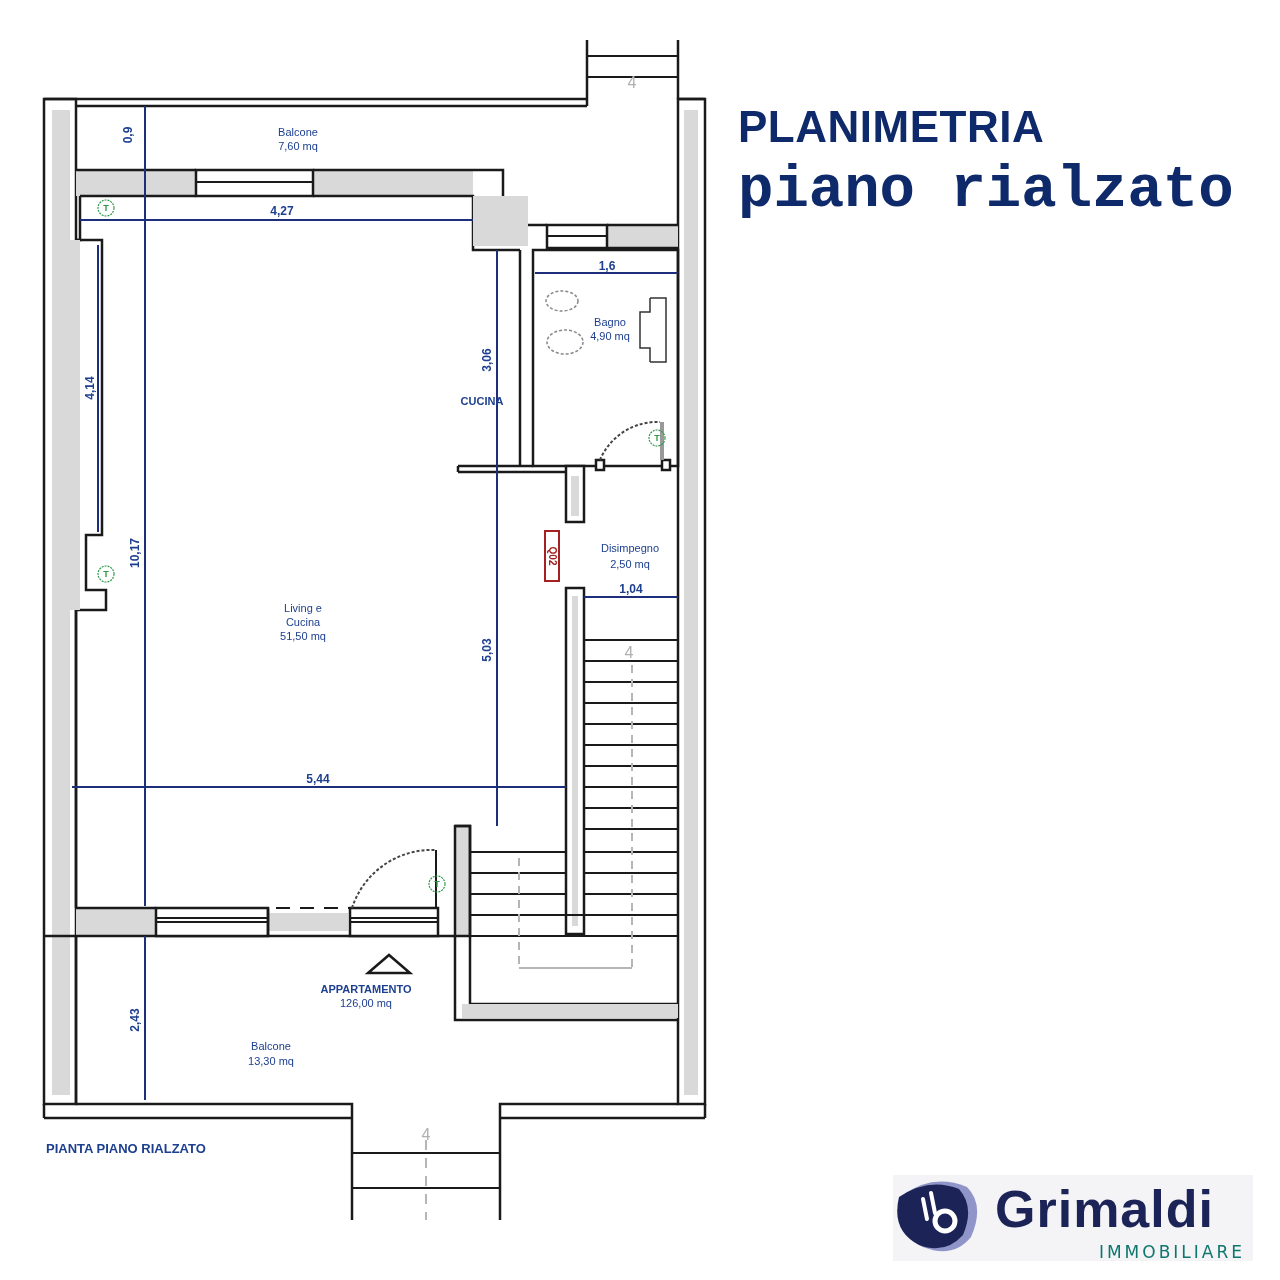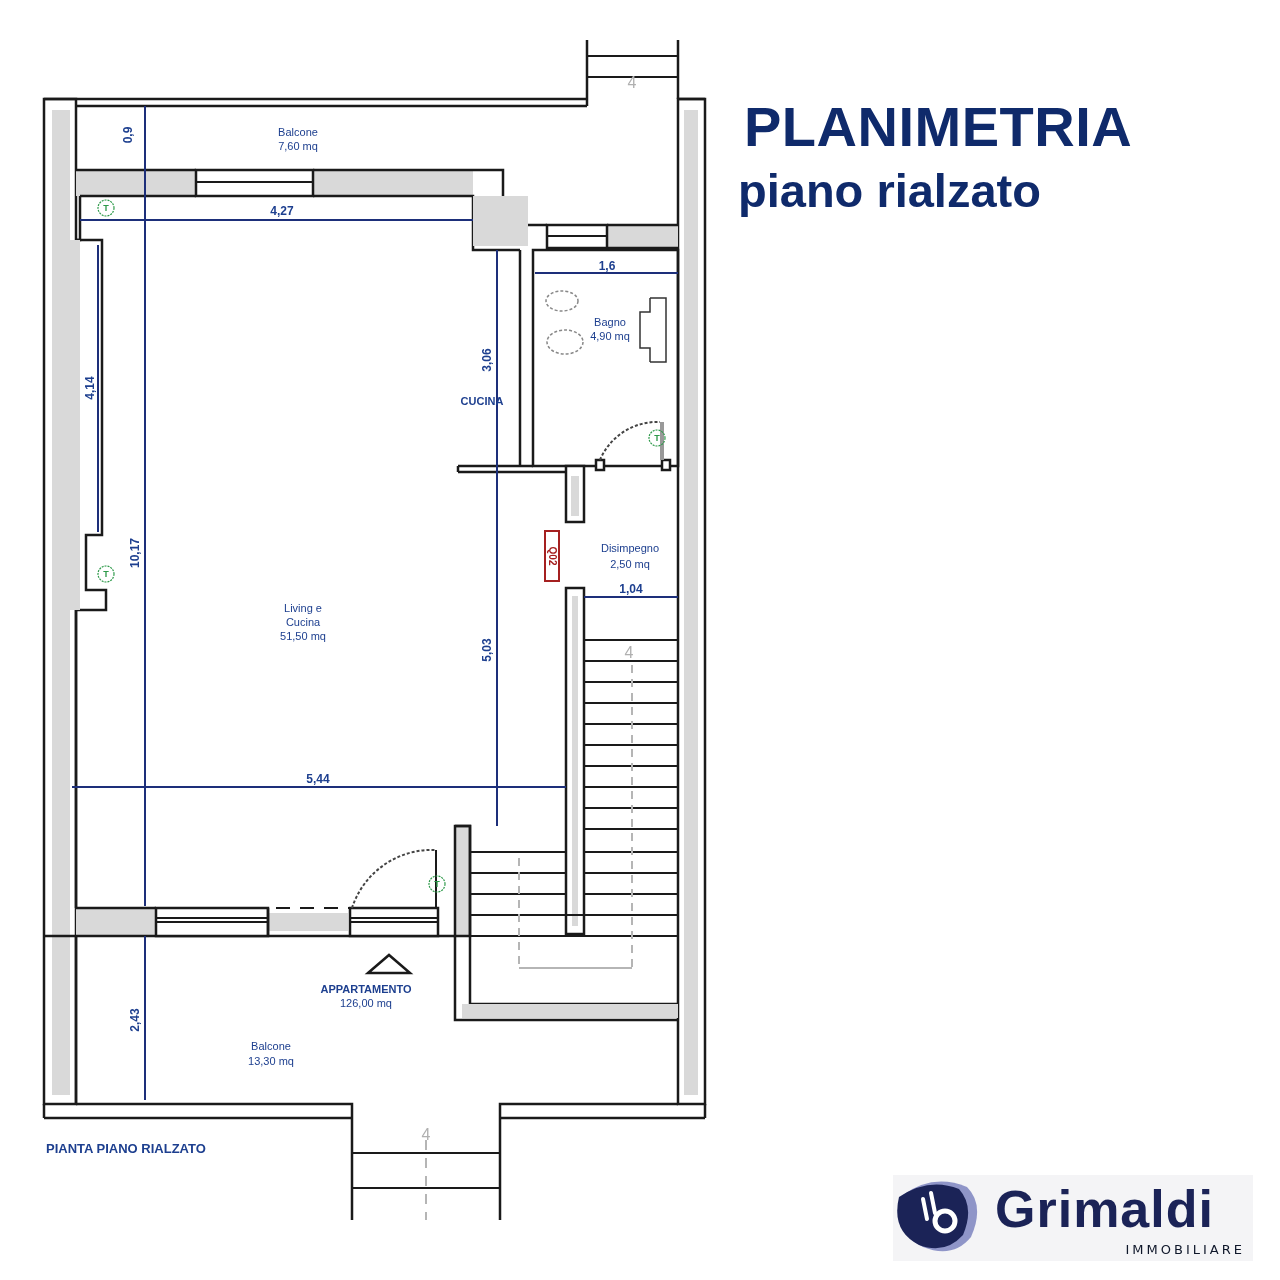--- a/index.html
+++ b/index.html
@@ -1,23 +1,23 @@
 <!DOCTYPE html>
 <html><head>
   <meta charset="utf-8">
   <style>
     html, body { margin: 0; padding: 0; background: #ffffff; }
     body { width: 1280px; height: 1280px; position: relative; overflow: hidden; font-family: "Liberation Sans", sans-serif; }
     .plan { position: absolute; left: 0; top: 0; width: 1280px; height: 1280px; }
     .title-block { position: absolute; left: 738px; top: 96px; color: #0f2a6b; font-family: "Liberation Sans", sans-serif; font-weight: bold; }
-    .title-line1 { font-size: 56px; line-height: 62px; letter-spacing: 0.5px; margin-left: 6px; }
-    .title-line2 { font-size: 47px; line-height: 62px; margin-top: 2px; }
+    .title-line1 { font-size: 44px; line-height: 62px; letter-spacing: 0.5px; }
+    .title-line2 { font-size: 59px; line-height: 62px; margin-top: 2px; font-family: Liberation Mono, monospace; }
     .logo { position: absolute; left: 893px; top: 1175px; width: 360px; height: 86px; background: #f4f4f6; }
     .logo-word { position: absolute; left: 102px; top: 4px; font-family: Liberation Sans, sans-serif; font-size: 52px; font-weight: bold; color: #1b2357; letter-spacing: 1px; }
-    .logo-sub { position: absolute; right: 8px; top: 67px; font-family: "DejaVu Sans", sans-serif; font-size: 13px; color: #0f172a; letter-spacing: 3px; }
+    .logo-sub { position: absolute; right: 8px; top: 67px; font-family: "DejaVu Sans", sans-serif; font-size: 17px; color: #0f766e; letter-spacing: 3px; }
     svg text { font-family: "Liberation Sans", sans-serif; }
     .lbl { fill: #1d3f8f; font-size: 11px; }
     .dim { fill: #1d3f8f; font-size: 12px; font-weight: bold; }
   </style>
 </head>
 <body>
 
 <div class="title-block">
   <div class="title-line1">PLANIMETRIA</div>
   <div class="title-line2">piano rialzato</div>

